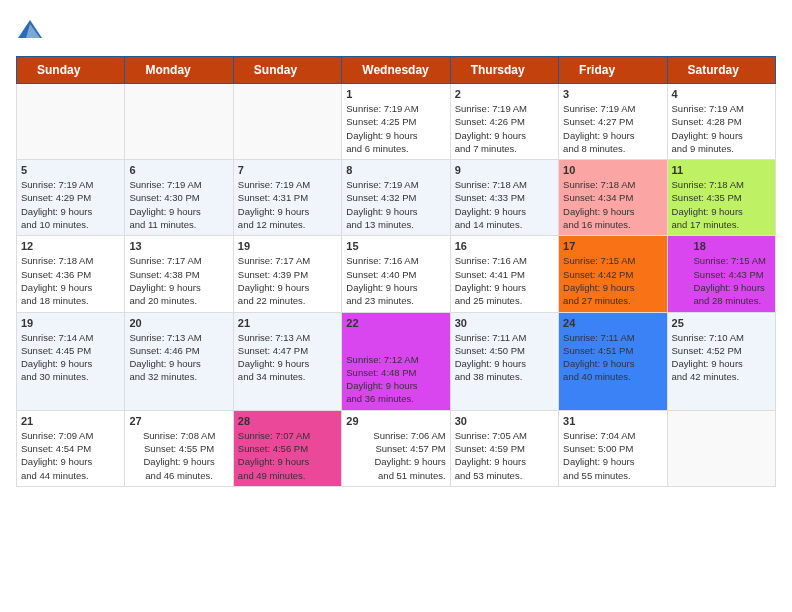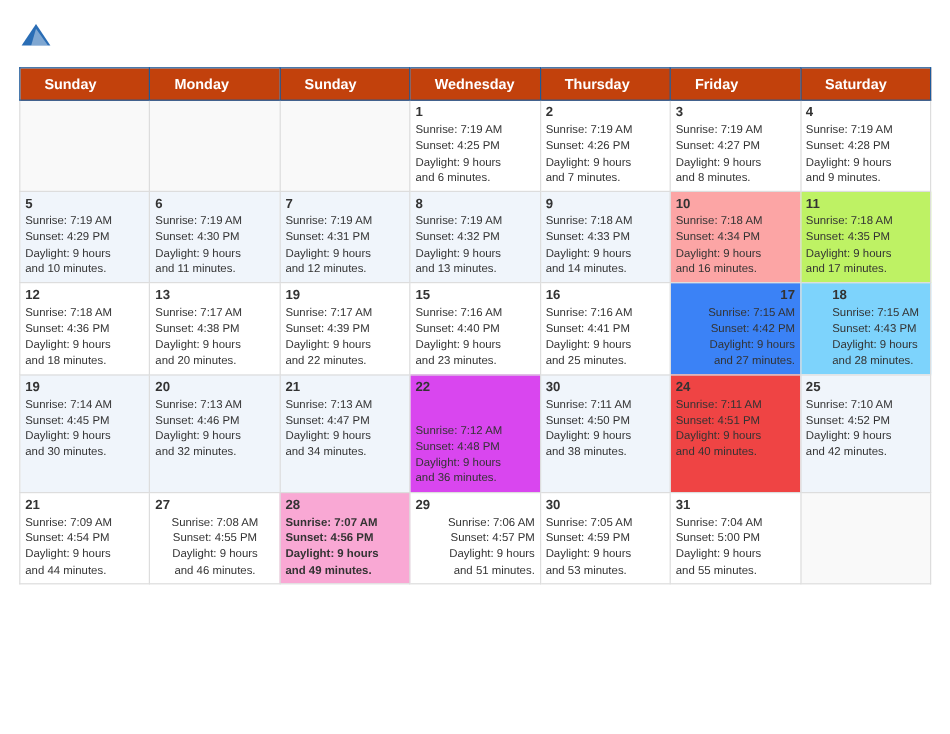--- a/index.html
+++ b/index.html
@@ -238,28 +238,28 @@
 Daylight: 9 hours
 and 23 minutes.</div>
         </td>
         <td style="background: rgb(255, 255, 255);">
           <span class="day-number">16</span>
           <div class="cell-content" style="white-space: pre-line;">Sunrise: 7:16 AM
 Sunset: 4:41 PM
 Daylight: 9 hours
 and 25 minutes.</div>
         </td>
-        <td style="background: #3b82f6; text-align: right;">
+        <td style="background: #f97316;">
           <span class="day-number">17</span>
           <div class="cell-content" style="white-space: pre-line;">Sunrise: 7:15 AM
 Sunset: 4:42 PM
 Daylight: 9 hours
 and 27 minutes.</div>
         </td>
-        <td style="background: #7dd3fc; padding-left: 26px;">
+        <td style="background: #d946ef; padding-left: 26px;">
           <span class="day-number">18</span>
           <div class="cell-content" style="white-space: pre-line;">Sunrise: 7:15 AM
 Sunset: 4:43 PM
 Daylight: 9 hours
 and 28 minutes.</div>
         </td>
       </tr>
       <tr>
         <td style="background: rgb(240, 245, 251);">
           <span class="day-number">19</span>
@@ -289,21 +289,21 @@
 Daylight: 9 hours
 and 36 minutes.</div>
         </td>
         <td style="background: rgb(240, 245, 251);">
           <span class="day-number">30</span>
           <div class="cell-content" style="white-space: pre-line;">Sunrise: 7:11 AM
 Sunset: 4:50 PM
 Daylight: 9 hours
 and 38 minutes.</div>
         </td>
-        <td style="background: #ef4444;">
+        <td style="background: #3b82f6;">
           <span class="day-number">24</span>
           <div class="cell-content" style="white-space: pre-line;">Sunrise: 7:11 AM
 Sunset: 4:51 PM
 Daylight: 9 hours
 and 40 minutes.</div>
         </td>
         <td style="background: rgb(240, 245, 251);">
           <span class="day-number">25</span>
           <div class="cell-content" style="white-space: pre-line;">Sunrise: 7:10 AM
 Sunset: 4:52 PM
@@ -319,23 +319,23 @@
 Daylight: 9 hours
 and 44 minutes.</div>
         </td>
         <td style="background: rgb(255, 255, 255);">
           <span class="day-number">27</span>
           <div class="cell-content" style="white-space: pre-line; text-align: center;">Sunrise: 7:08 AM
 Sunset: 4:55 PM
 Daylight: 9 hours
 and 46 minutes.</div>
         </td>
-        <td style="background: #f9a8d4;">
+        <td style="background: #ec4899;">
           <span class="day-number">28</span>
-          <div class="cell-content" style="white-space: pre-line; font-weight: bold;">Sunrise: 7:07 AM
+          <div class="cell-content" style="white-space: pre-line;">Sunrise: 7:07 AM
 Sunset: 4:56 PM
 Daylight: 9 hours
 and 49 minutes.</div>
         </td>
         <td style="background: rgb(255, 255, 255);">
           <span class="day-number">29</span>
           <div class="cell-content" style="white-space: pre-line; text-align: right;">Sunrise: 7:06 AM
 Sunset: 4:57 PM
 Daylight: 9 hours
 and 51 minutes.</div>

